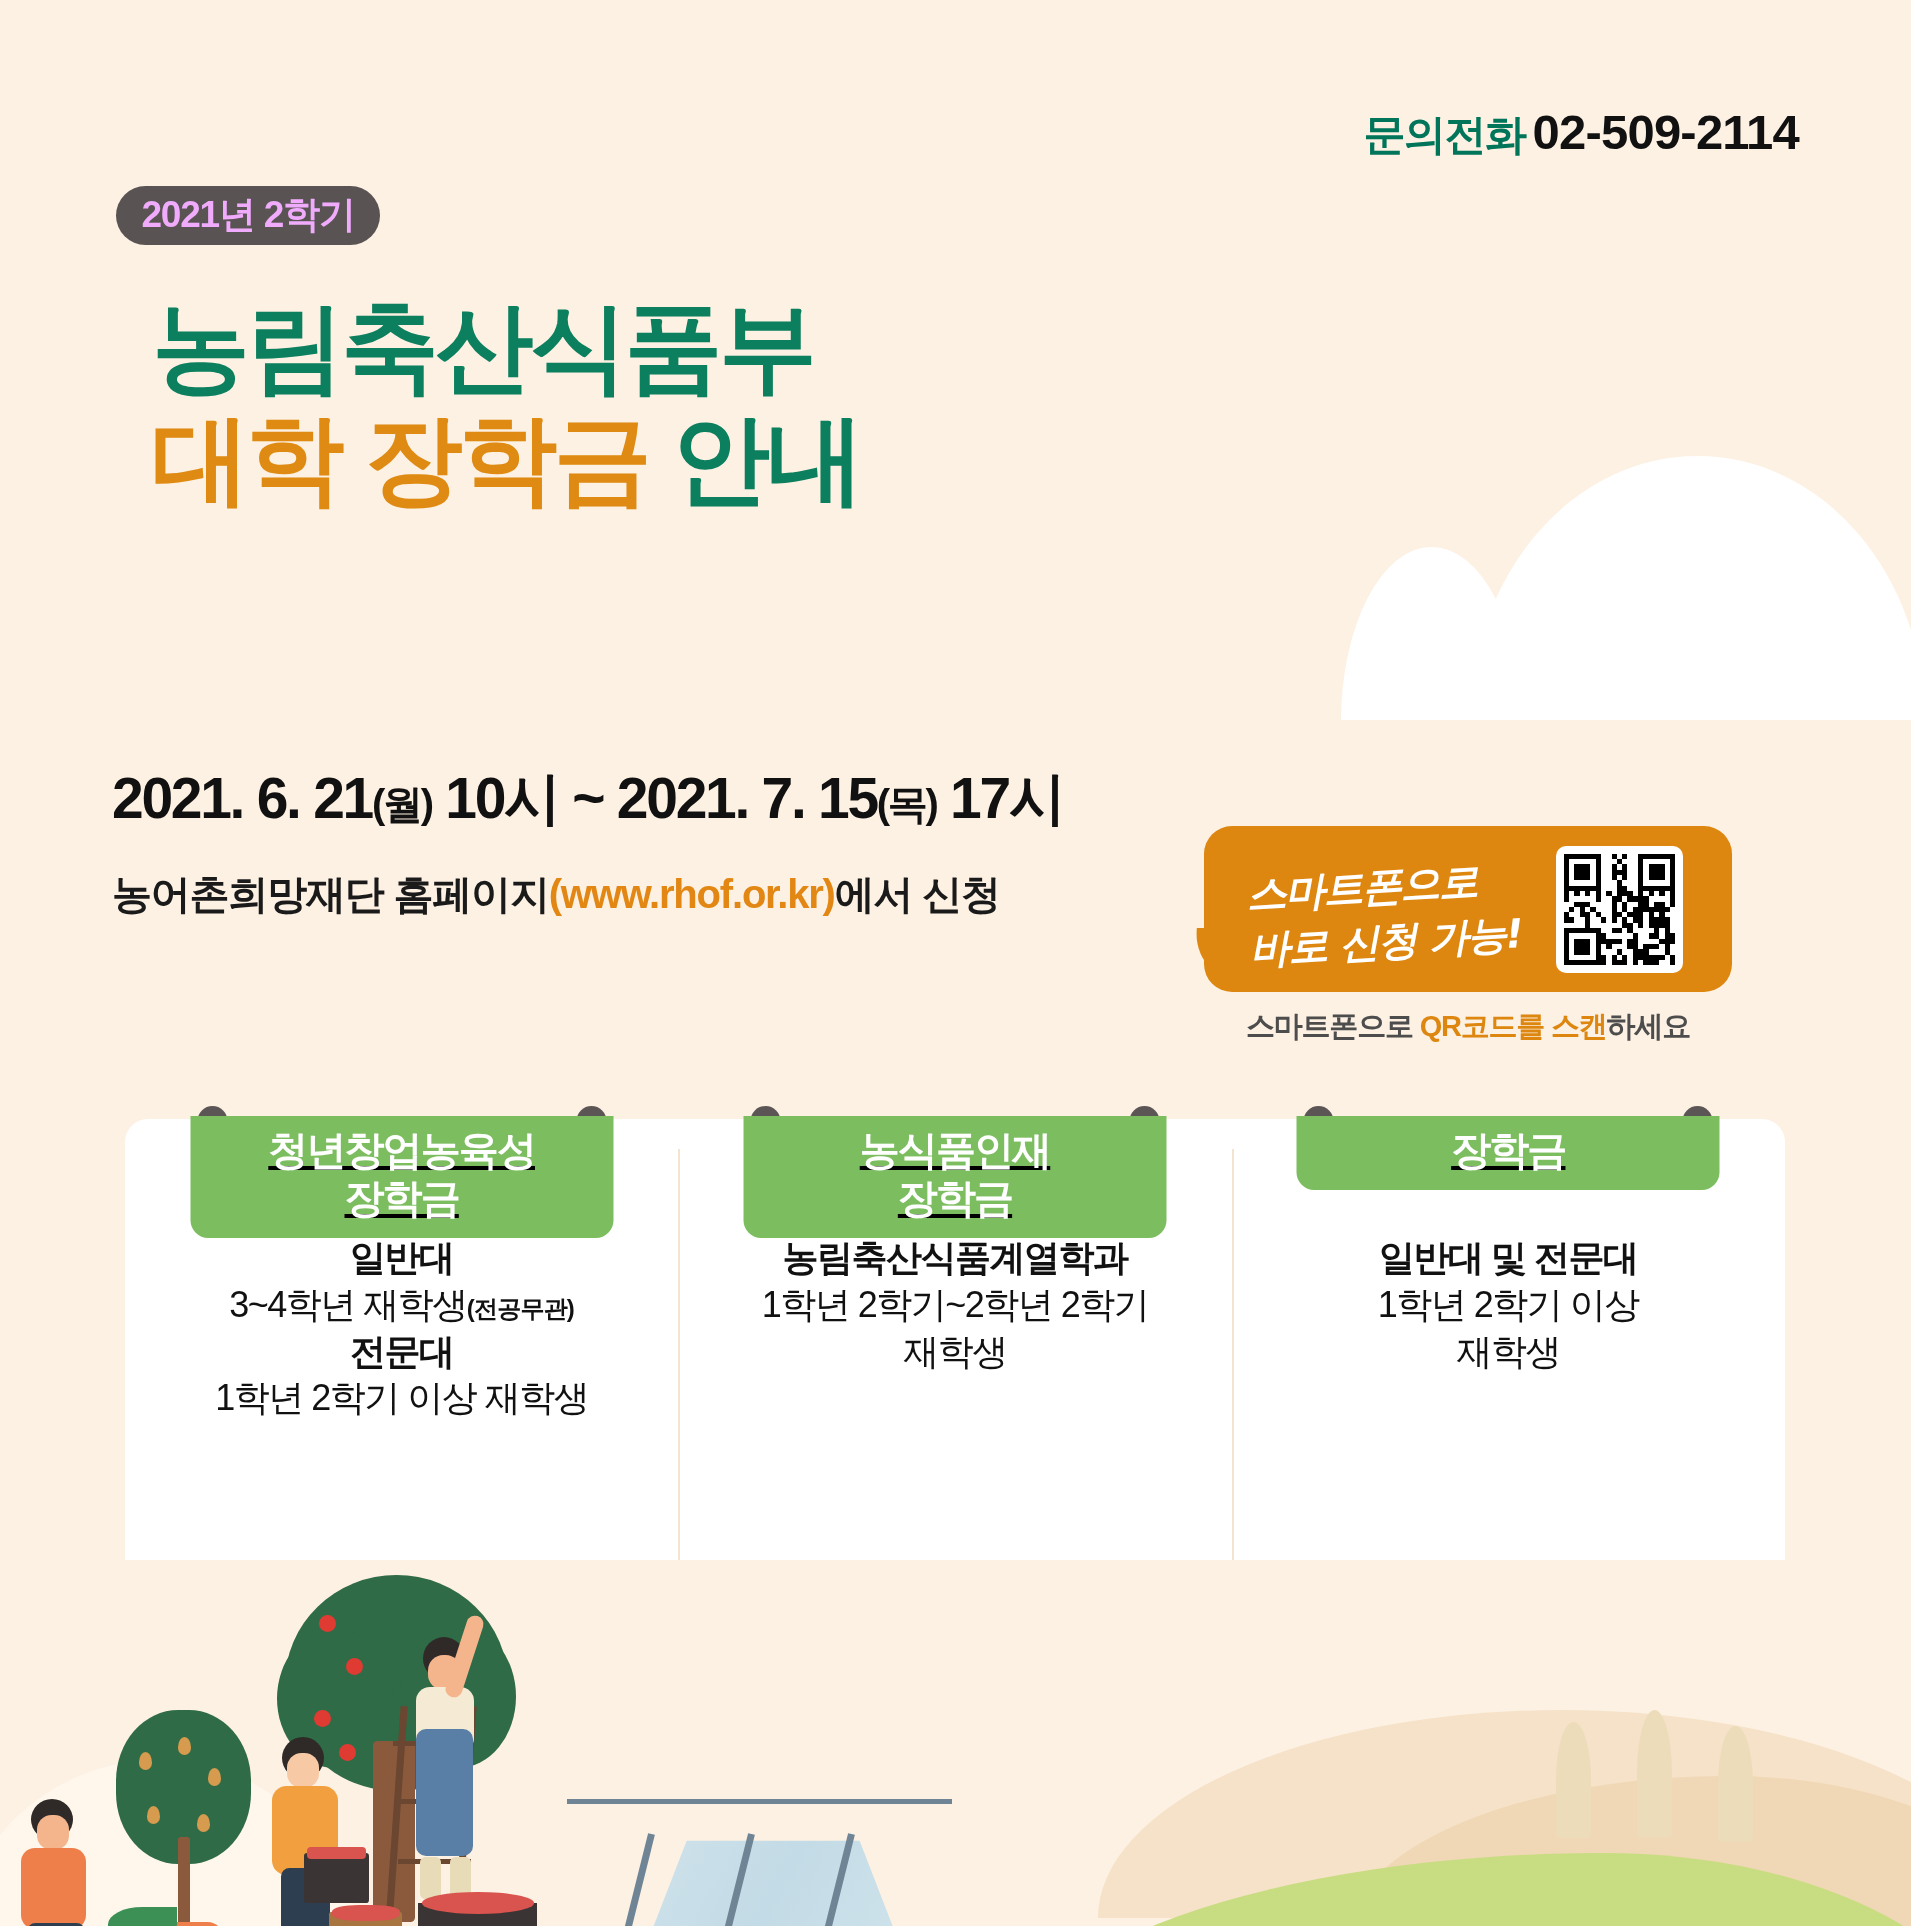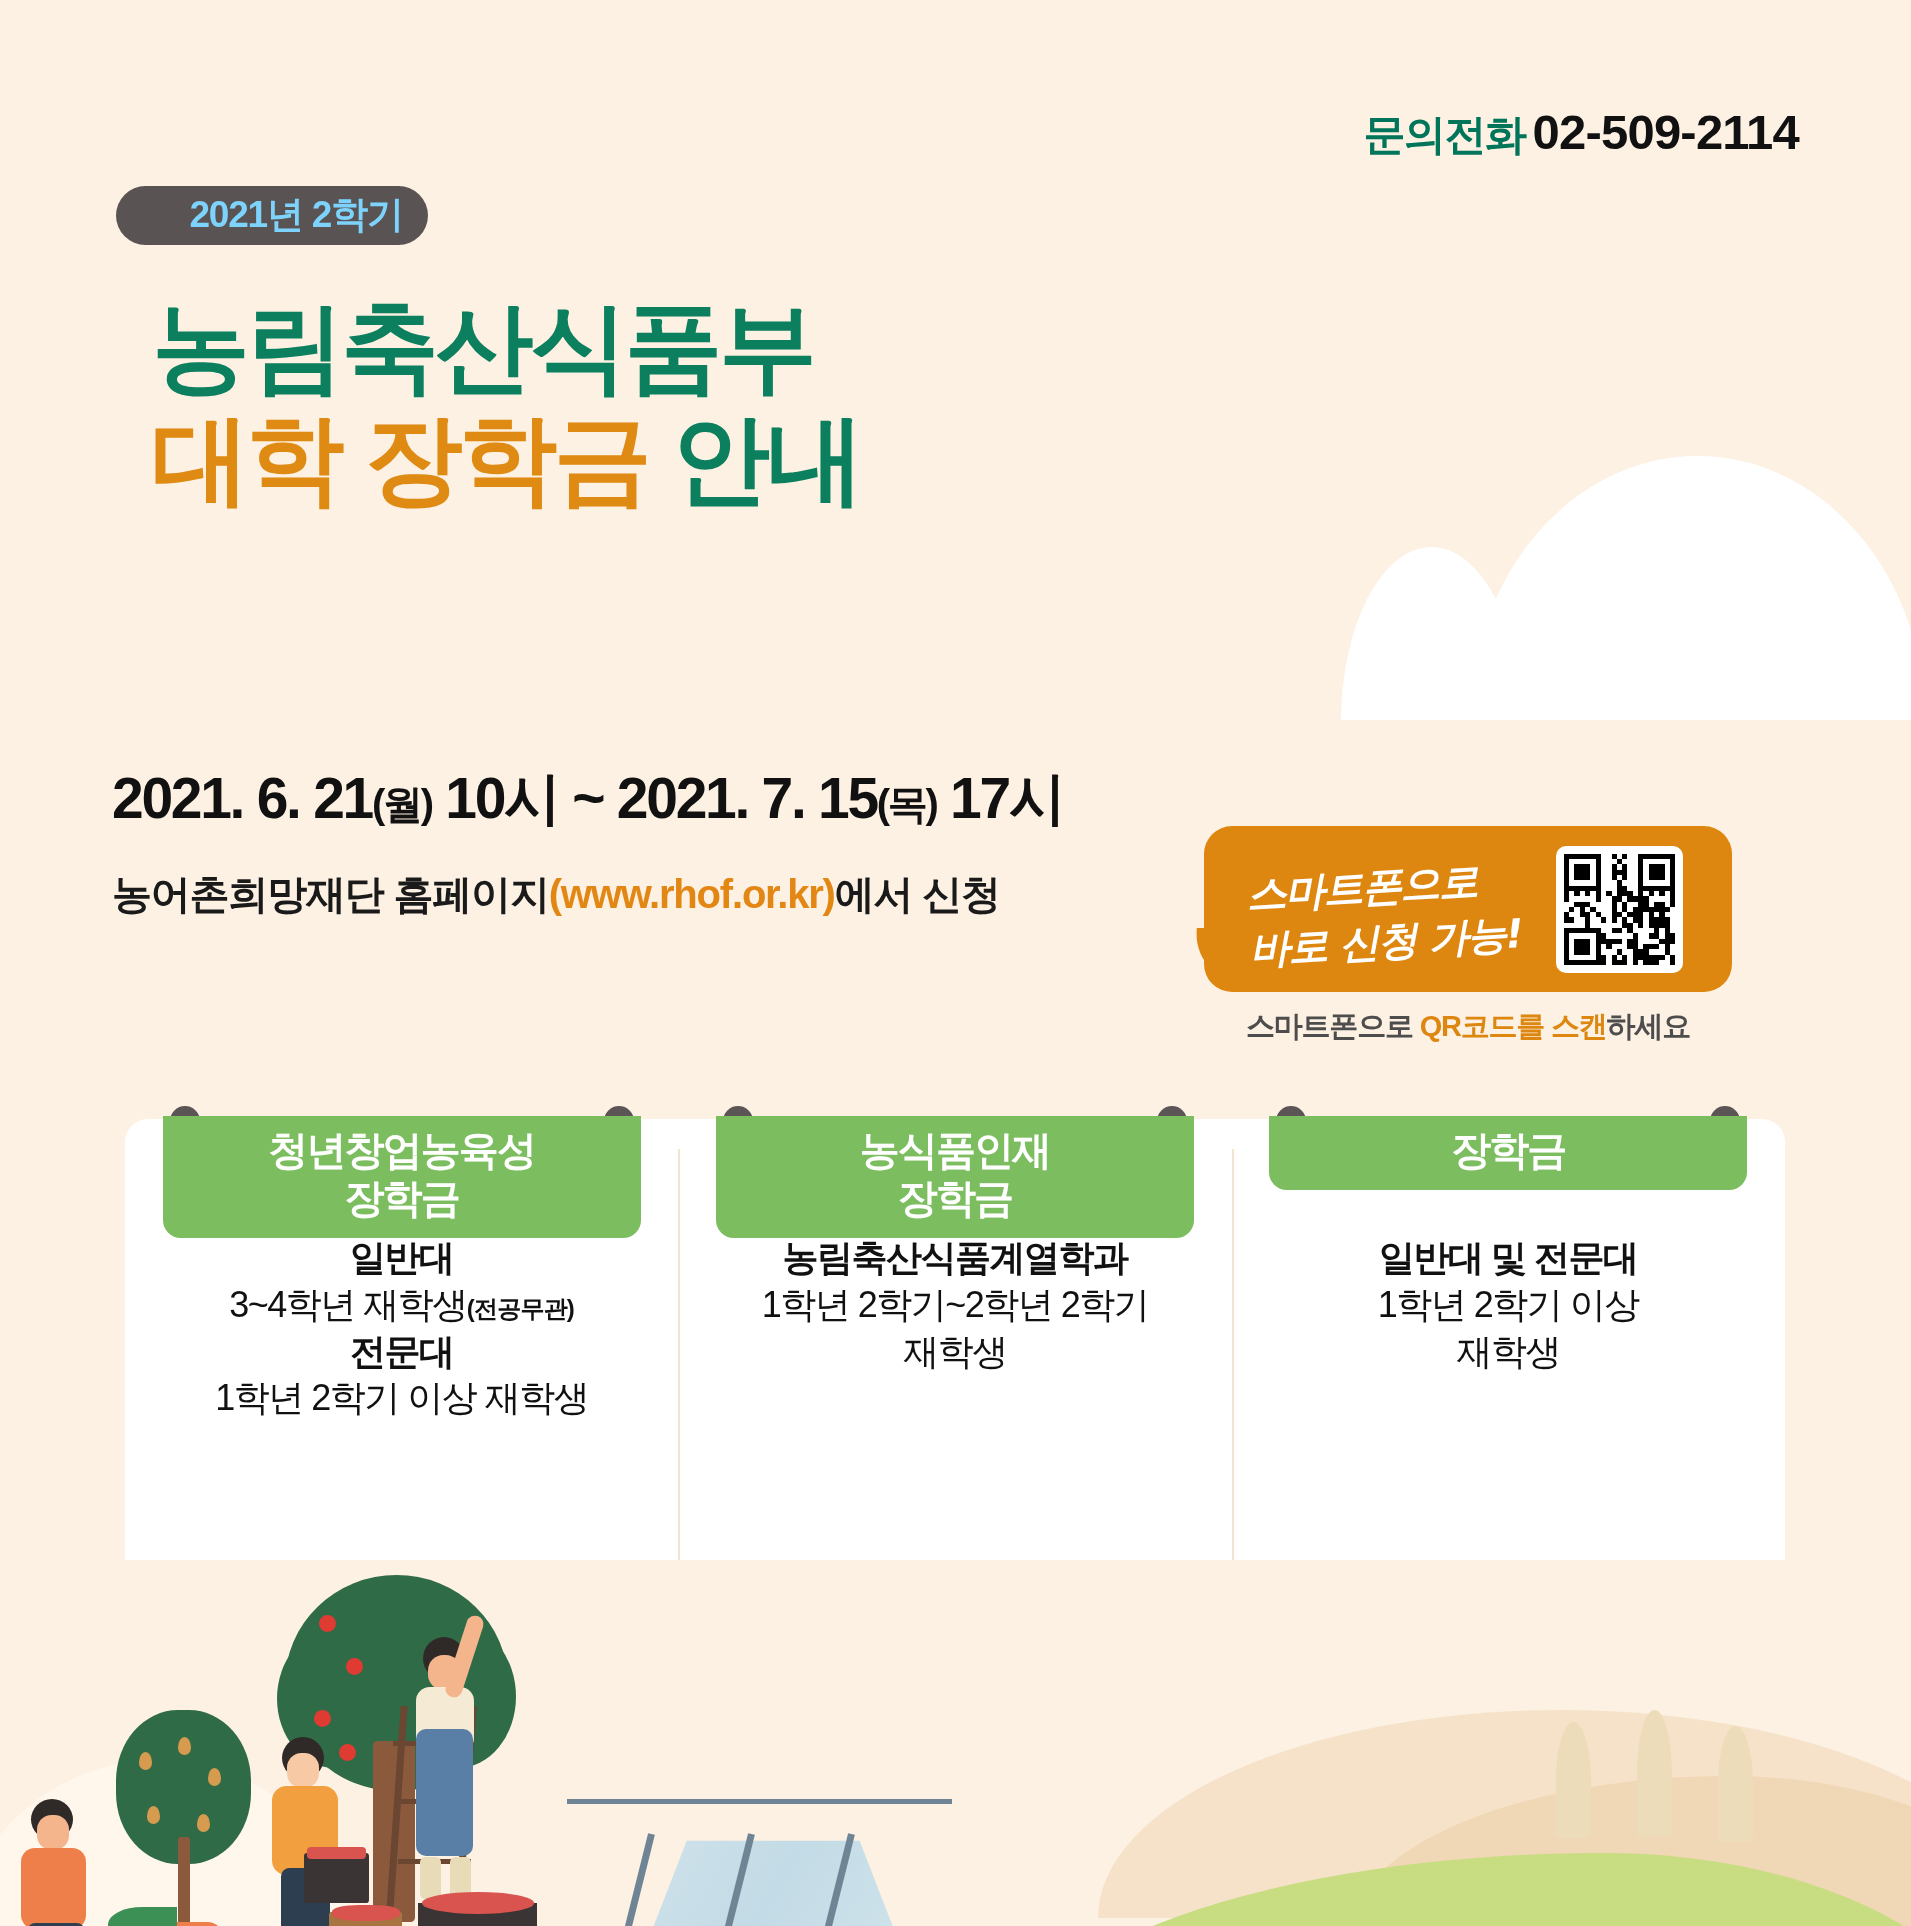--- a/index.html
+++ b/index.html
@@ -27,21 +27,21 @@
   }
   .phone-label{font-size:42px;font-weight:800;color:#00755a;letter-spacing:-1.5px;}
   .phone-number{font-size:49px;font-weight:800;color:#111111;letter-spacing:-0.8px;}
 
   
   .badge{
     position:absolute;left:116px;top:186px;
     background:#595353;border-radius:35px;
     padding:10px 25.4px 11.6px;
   }
-  .badge span{font-size:37px;font-weight:800;color:#7dd3fc;letter-spacing:-1.2px;line-height:1;margin-left:48px;}
+  .badge span{font-size:37px;font-weight:800;color:#f0abfc;letter-spacing:-1.2px;line-height:1;}
 
   
   .title-block{position:absolute;left:112px;top:293px;margin-left:40px;}
   .title-1{
     font-size:98px;font-weight:900;color:#0b7f5e;
     letter-spacing:-3.5px;line-height:1.12;white-space:nowrap;
   }
   .title-2{
     font-size:98px;font-weight:900;letter-spacing:-3.5px;
     line-height:1.12;white-space:nowrap;margin-top:2.3px;
@@ -108,21 +108,22 @@
     flex:1;position:relative;
     display:flex;flex-direction:column;align-items:center;
     padding-top:116px;
   }
   .col + .col::before{
     content:"";position:absolute;left:0;top:30px;bottom:42px;
     width:1.9px;background:#f3e4d2;
   }
   .tab-wrap{
     position:absolute;top:-13.5px;left:50%;transform:translateX(-50%);
-    width:478px;
+    width:423px;
+    text-decoration:underline;
   }
   .pin{position:absolute;top:0;width:30px;height:17px;
        background:#5b5555;border-radius:15.4px 15.4px 0 0;}
   .pin.l{left:7px;}
   .pin.r{right:7px;}
   .tab{
     position:relative;margin-top:10px;
     background:#7cbe5f;border-radius:0 0 17.7px 17.7px;
     padding:10px 0 15.4px;text-align:center;
   }

